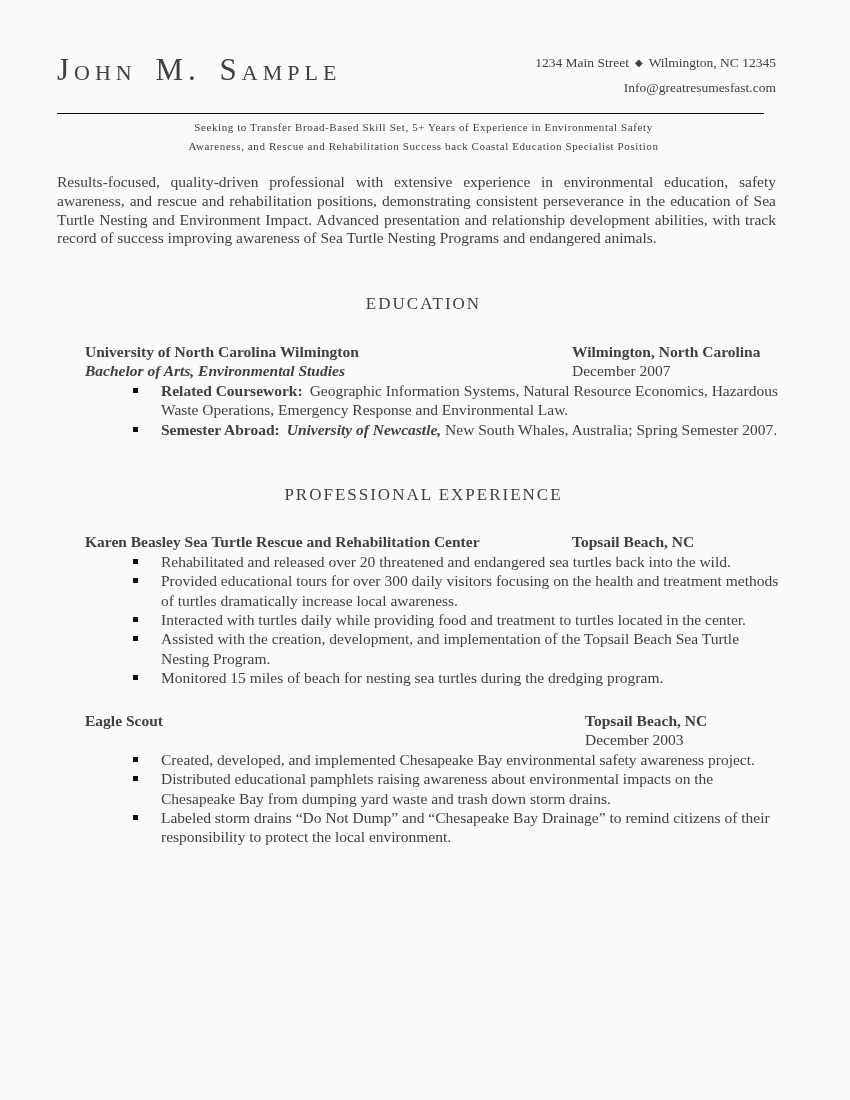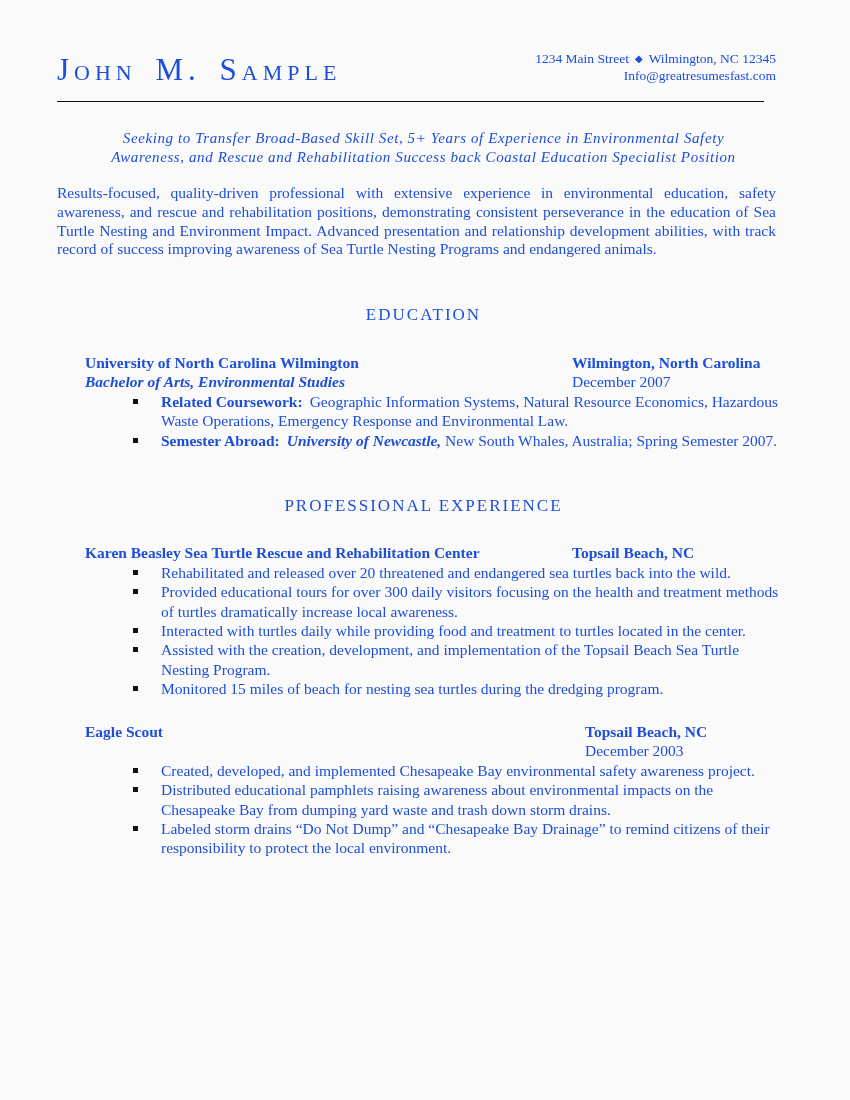--- a/index.html
+++ b/index.html
@@ -3,40 +3,40 @@
 <meta charset="utf-8">
 <style>
   * { margin: 0; padding: 0; box-sizing: border-box; }
   html, body { background: #f2f2f2; }
   body { width: 850px; }
   .page {
     position: relative;
     width: 850px;
     height: 1100px;
     background: #fafafa;
-    color: #1d4ed8;
+    color: #404040;
     font-family: "Liberation Serif", "DejaVu Serif", serif;
     font-size: 15.5px;
     padding: 46px 60px 0 57px;
     overflow: hidden;
   }
   
   .header { display: flex; justify-content: space-between; align-items: flex-start; }
   .name {
     font-size: 31px;
     font-variant: small-caps;
     letter-spacing: 5px;
     word-spacing: 6px;
     padding-top: 6px;
     white-space: nowrap;
   }
   .contact {
     text-align: right;
     font-size: 13.5px;
-    line-height: 17px;
+    line-height: 25px;
     padding-right: 14px;
     padding-top: 4px;
   }
   .contact .diamond { font-size: 10px; margin: 0 6px; vertical-align: 1px; }
   .rule {
     height: 5px;
     background: #0d0d0d;
     margin-top: 13px;
     margin-right: 26px;
     border-bottom: 4px solid #fafafa;
@@ -44,24 +44,23 @@
   }
   
   .profile-heading {
     margin-top: 30px;
     text-align: center;
     font-size: 17px;
     letter-spacing: 2px;
     font-weight: 400;
   }
   .profile-subtitle {
-    margin-top: 23px;
+    margin-top: 0;
     text-align: center;
-    font-style: italic;
-    font-size: 15px;
+    font-size: 11px;
     line-height: 19px;
     letter-spacing: 0.6px;
   }
   .summary {
     margin-top: 17px;
     margin-right: 14px;
     text-align: justify;
     line-height: 18.8px;
   }
   

